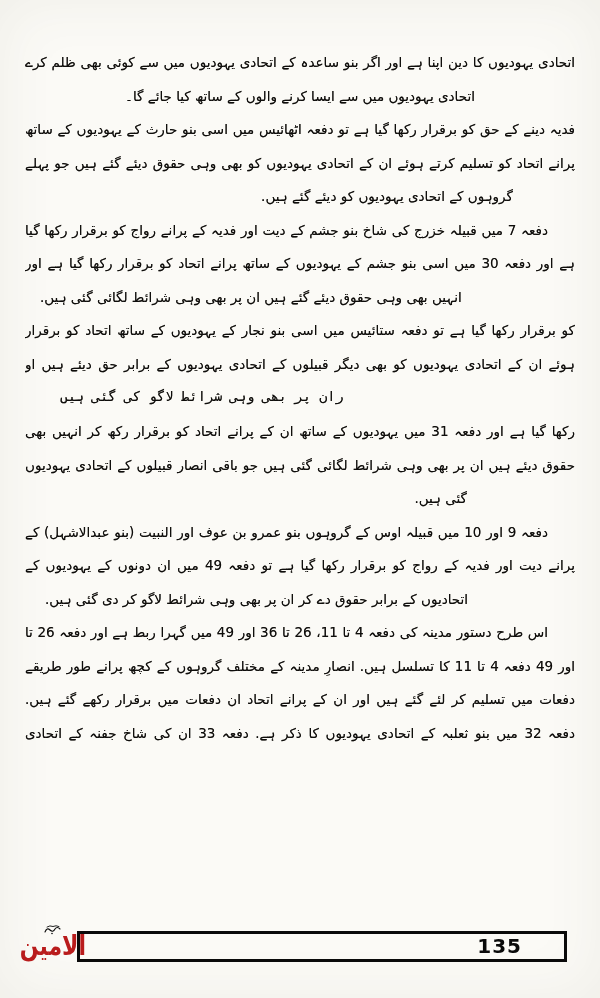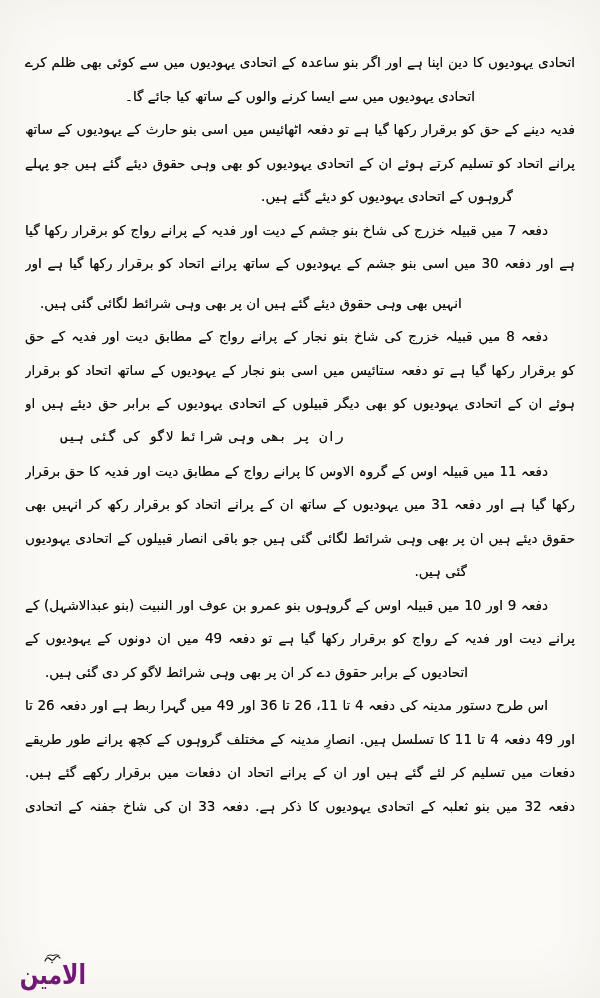--- a/index.html
+++ b/index.html
@@ -19,37 +19,37 @@
     text-shadow:0 0 .5px rgba(20,15,10,.6);
   }
   .ln{
     height:33.55px;line-height:33.55px;overflow:hidden;
     text-align:justify;text-align-last:justify;
     text-justify:inter-word;
   }
   .fi{padding-right:27px;}                               
   .lc{text-align:left;text-align-last:center;}         
   .lr62{text-align:right;text-align-last:right;padding-right:62px;}
-  .ll15{text-align:left;text-align-last:left;padding-left:15px;margin-top:6px;}
+  .ll15{text-align:left;text-align-last:left;padding-left:15px;}
   .ll35{text-align:left;text-align-last:left;padding-left:35px;font-family:Liberation Mono, monospace;}
   .lr108{text-align:right;text-align-last:right;padding-right:108px;}
   .ll20{text-align:left;text-align-last:left;padding-left:20px;}
 
   .footer-rule{
     position:absolute;left:77px;top:931px;width:484px;height:25px;
     border:3px solid #0a0a0a;background:transparent;
   }
   .page-number{
     position:absolute;right:42px;top:0px;
     font-size:20px;font-weight:bold;letter-spacing:1px;color:#0a0a0a;
     line-height:25px;
   }
   .publisher-logo{
     position:absolute;left:20px;top:922px;width:66px;
-    text-align:center;direction:rtl;color:#701a75;line-height:1;margin-top:29px;
+    text-align:center;direction:rtl;color:#b91c1c;line-height:1;
   }
   .logo-mark{display:block;height:11px;margin-bottom:-1px;text-align:center;}
   .logo-text{
     display:block;font-size:22px;font-weight:bold;
     transform:scaleY(1.25);transform-origin:top center;
     letter-spacing:-1px;
   }
 </style>
 </head>
 <body>
@@ -69,48 +69,49 @@
       <div class="ln lr62">گروہوں کے اتحادی یہودیوں کو دیئے گئے ہیں.</div>
     </div>
 
     <div>
       <div class="ln fi">دفعہ 7 میں قبیلہ خزرج کی شاخ بنو جشم کے دیت اور فدیہ کے پرانے رواج کو برقرار رکھا گیا</div>
       <div class="ln">ہے اور دفعہ 30 میں اسی بنو جشم کے یہودیوں کے ساتھ پرانے اتحاد کو برقرار رکھا گیا ہے اور</div>
       <div class="ln ll15">انہیں بھی وہی حقوق دیئے گئے ہیں ان پر بھی وہی شرائط لگائی گئی ہیں.</div>
     </div>
 
     <div>
-      <div class="ln fi">دفعہ 8 میں قبیلہ خزرج کی شاخ بنو نجار کے پرانے رواج کے مطابق دیت اور فدیہ کے حق</div>
       <div class="ln">کو برقرار رکھا گیا ہے تو دفعہ ستائیس میں اسی بنو نجار کے یہودیوں کے ساتھ اتحاد کو برقرار رکھتے</div>
       <div class="ln">ہوئے ان کے اتحادی یہودیوں کو بھی دیگر قبیلوں کے اتحادی یہودیوں کے برابر حق دیئے ہیں او</div>
       <div class="ln ll35">ران پر بھی وہی شرائط لاگو کی گئی ہیں</div>
     </div>
 
     <div>
-      <div class="ln fi">دفعہ 11 میں قبیلہ اوس کے گروہ الاوس کا پرانے رواج کے مطابق دیت اور فدیہ کا حق برقرار</div>
       <div class="ln">رکھا گیا ہے اور دفعہ 31 میں یہودیوں کے ساتھ ان کے پرانے اتحاد کو برقرار رکھ کر انہیں بھی وہی</div>
       <div class="ln">حقوق دیئے ہیں ان پر بھی وہی شرائط لگائی گئی ہیں جو باقی انصار قبیلوں کے اتحادی یہودیوں پر لگائی</div>
       <div class="ln lr108">گئی ہیں.</div>
     </div>
 
     <div>
       <div class="ln fi">دفعہ 9 اور 10 میں قبیلہ اوس کے گروہوں بنو عمرو بن عوف اور النبیت (بنو عبدالاشہل) کے</div>
       <div class="ln">پرانے دیت اور فدیہ کے رواج کو برقرار رکھا گیا ہے تو دفعہ 49 میں ان دونوں کے یہودیوں کے</div>
       <div class="ln ll20">اتحادیوں کے برابر حقوق دے کر ان پر بھی وہی شرائط لاگو کر دی گئی ہیں.</div>
     </div>
 
     <div>
       <div class="ln fi">اس طرح دستور مدینہ کی دفعہ 4 تا 11،‏ 26 تا 36 اور 49 میں گہرا ربط ہے اور دفعہ 26 تا 36</div>
       <div class="ln">اور 49 دفعہ 4 تا 11 کا تسلسل ہیں. انصارِ مدینہ کے مختلف گروہوں کے کچھ پرانے طور طریقے پہلی</div>
       <div class="ln">دفعات میں تسلیم کر لئے گئے ہیں اور ان کے پرانے اتحاد ان دفعات میں برقرار رکھے گئے ہیں.</div>
       <div class="ln">دفعہ 32 میں بنو ثعلبہ کے اتحادی یہودیوں کا ذکر ہے. دفعہ 33 ان کی شاخ جفنہ کے اتحادی یہودیوں</div>
     </div>
 
   </div>
 
+  <div class="footer-rule">
+    <span class="page-number">135</span>
+  </div>
 
   <div class="publisher-logo">
     <span class="logo-mark">
       <svg width="20" height="11" viewBox="0 0 20 11" aria-hidden="true">
         <path d="M2 8 Q4 3 7 6 T12 5 Q14 2 17 5" fill="none" stroke="#0a0a0a" stroke-width="1.1" stroke-linecap="round"></path>
         <path d="M4 3 Q7 1 10 2.5 Q13 1 16 2.5" fill="none" stroke="#0a0a0a" stroke-width="0.9" stroke-linecap="round"></path>
         <circle cx="9" cy="9.5" r="0.8" fill="#0a0a0a"></circle>
       </svg>
     </span>
     <span class="logo-text">الامین</span>

